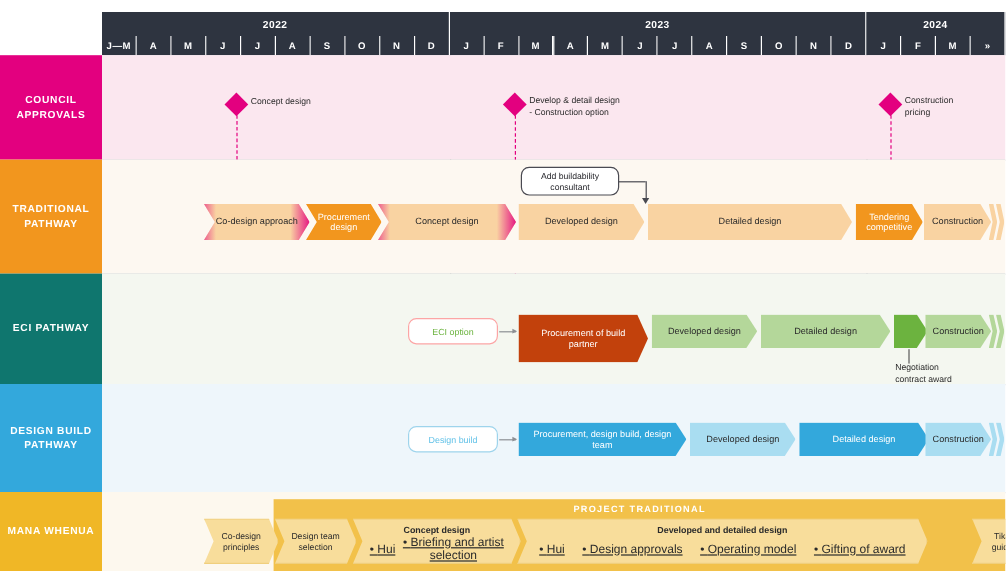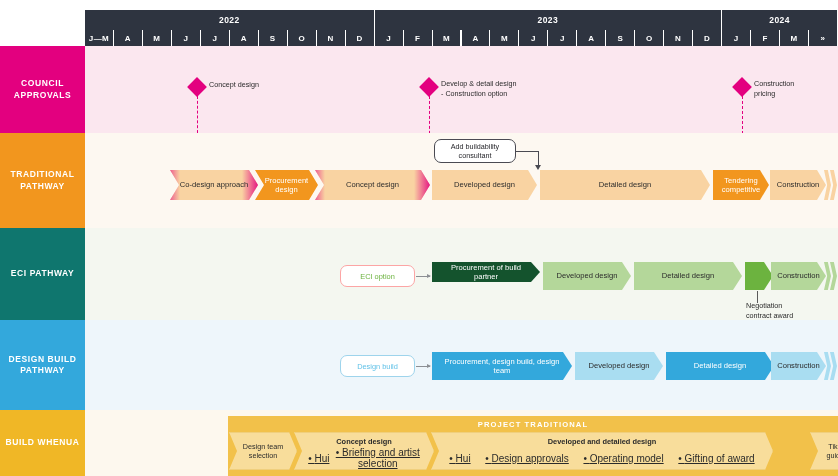--- a/index.html
+++ b/index.html
@@ -214,21 +214,21 @@
       <span style="white-space:pre-line">ECI PATHWAY</span>
     </div>
   </div>
   <div class="row-sep" style="top:320px"></div>
 
   <div class="opt-pill" style="left:340px;top:265px;width:75px;height:22px;border:1px solid #fca5a5;color:#6cb33f">ECI option</div>
   <div class="connector" style="left:416px;top:276px;width:14px;background:#8c8f94">
     <span class="ah" style="border-left:4px solid #8c8f94"></span>
   </div>
 
-  <div class="chev flat-left" style="left:432px;top:262px;height:20px;width:108px;background:#14532d;color:#ffffff">
+  <div class="chev flat-left" style="left:432px;top:262px;height:40px;width:108px;background:#c2410c;color:#ffffff">
     <span class="t">Procurement of build partner</span>
   </div>
   <div class="chev flat-left" style="left:543px;top:262px;height:28px;width:88px;background:#b4d79a;color:#2b2b2b">
     <span class="t">Developed design</span>
   </div>
   <div class="chev flat-left" style="left:634px;top:262px;height:28px;width:108px;background:#b4d79a;color:#2b2b2b">
     <span class="t">Detailed design</span>
   </div>
   <div class="chev flat-left" style="left:745px;top:262px;height:28px;width:28px;background:#6cb33f;color:#ffffff">
     <span class="t"></span>
@@ -272,27 +272,31 @@
     <span class="t">Construction</span>
   </div>
   <div class="tail" style="left:824px;top:352px;width:16px;height:28px">
     <i style="left:0;background:#a9ddf1"></i>
       <i style="left:6px;background:#a9ddf1"></i>
   </div>
 
   <div class="band" style="top:410px;height:66px">
     <div class="band-bg" style="background:#fdf8ee"></div>
     <div class="band-label" style="background:#f0b726">
-      <span style="white-space:pre-line">BUILD WHENUA</span>
+      <span style="white-space:pre-line">MANA WHENUA</span>
     </div>
   </div>
 
   <div class="gov-band" style="left:228px;top:416px;right:0;height:60px"></div>
   <div class="gov-title" style="left:228px;right:0;top:420px">PROJECT TRADITIONAL</div>
 
+  <div class="mw-chev" style="left:170px;top:432px;width:62px;height:38px">
+    <span class="mw-center" style="white-space:pre-line">Co-design
+principles</span>
+  </div>
   <div class="mw-chev" style="left:229px;top:432px;width:68px;height:38px">
     <span class="mw-center" style="white-space:pre-line">Design team
 selection</span>
   </div>
   <div class="mw-chev" style="left:294px;top:432px;width:140px;height:38px">
     <span class="mw-head">Concept design</span>
     <span class="mw-bullets">
       <span>• <b style="font-weight:normal">Hui</b></span>
       <span style="white-space:pre-line;text-align:center">• <b style="font-weight:normal">Briefing and artist
 selection</b></span>

